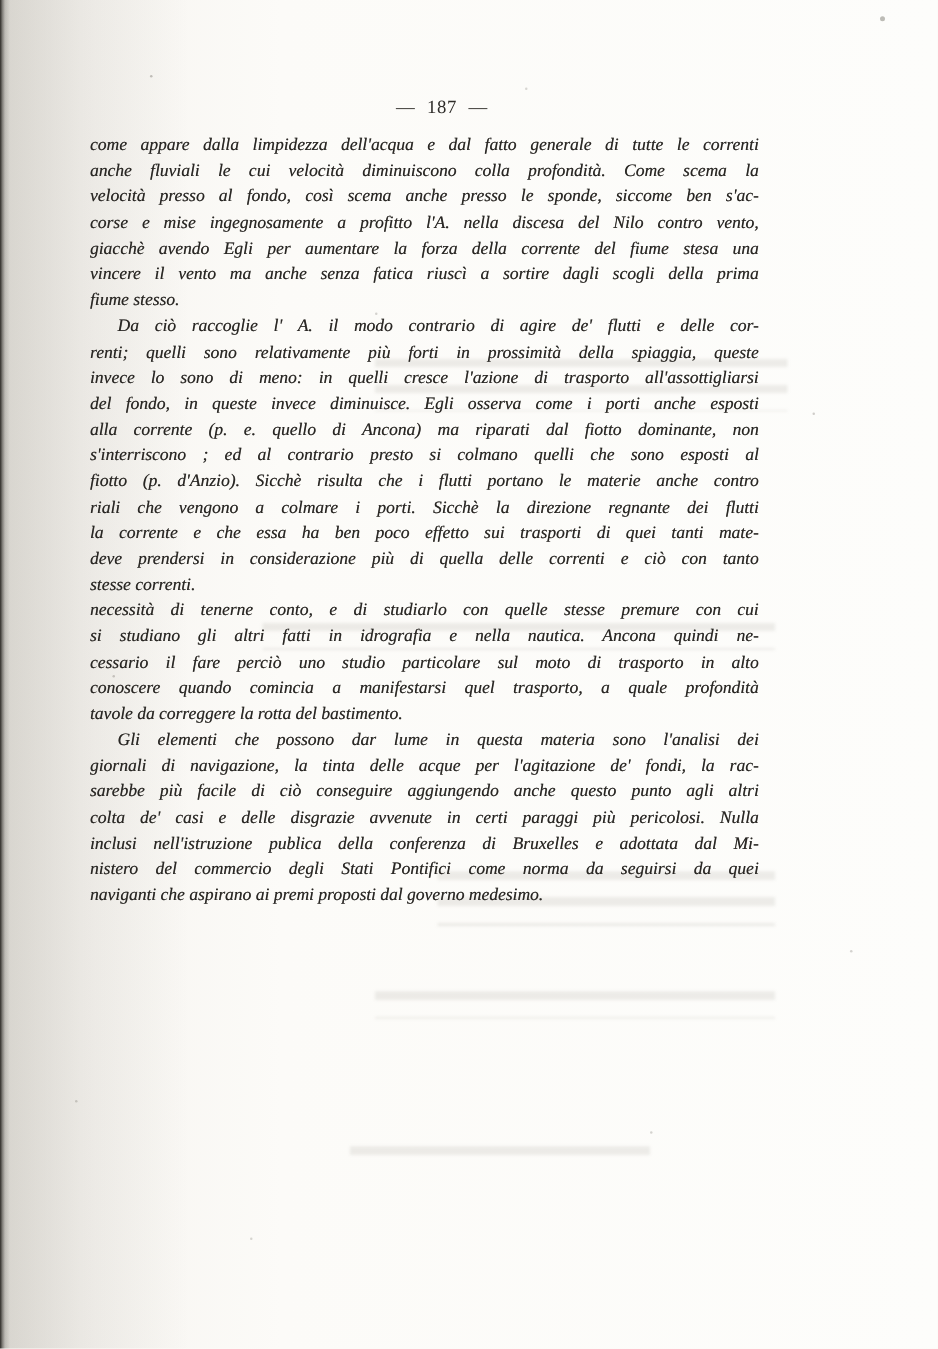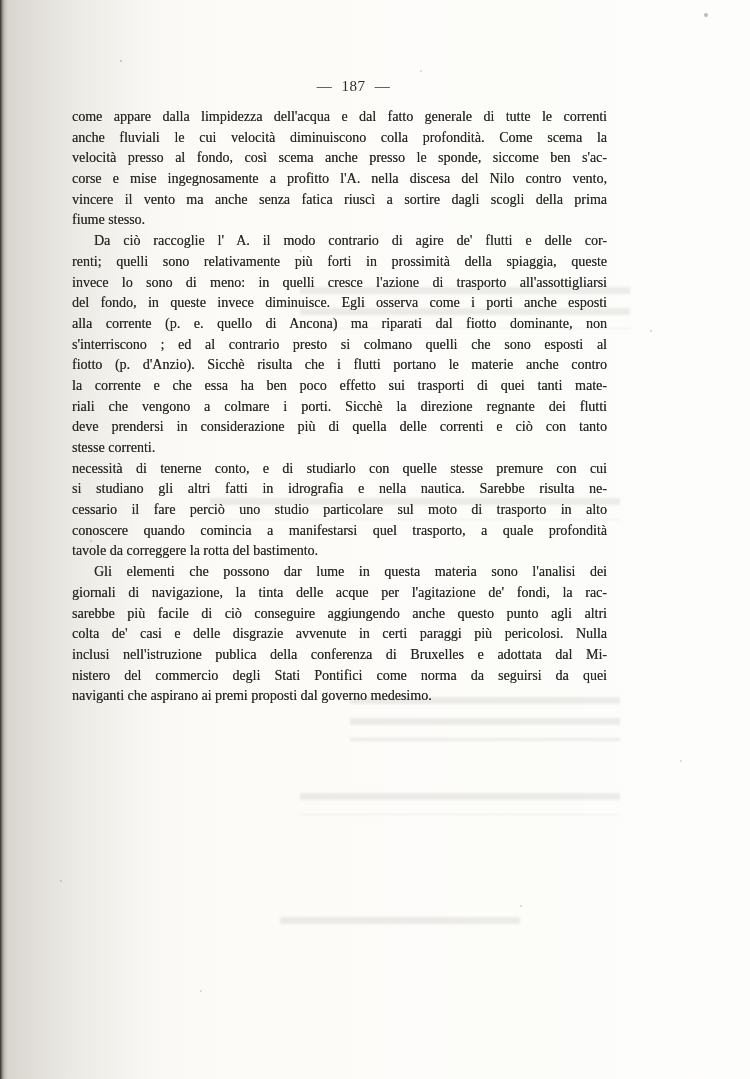--- a/index.html
+++ b/index.html
@@ -49,20 +49,21 @@
   }
   .body-text {
     position: absolute;
     left: 72px;
     top: 107px;
     width: 535px;
     font-size: 14px;
     line-height: 20.7px;
     color: #292724;
     text-shadow: 0.2px 0 0 rgba(41,39,36,0.65);
+    font-style: italic;
   }
   .line {
     height: 20.7px;
     overflow: hidden;
     text-align: justify;
     text-align-last: justify;
     white-space: normal;
   }
   .line.last { text-align-last: left; }
   .line.indent { text-indent: 22px; }
@@ -110,41 +111,42 @@
 
   <div class="page-number">— 187 —</div>
 
   <div class="body-text">
 
     <div>
       <div class="line">come appare dalla limpidezza dell'acqua e dal fatto generale di tutte le correnti</div>
       <div class="line">anche fluviali le cui velocità diminuiscono colla profondità. Come scema la</div>
       <div class="line">velocità presso al fondo, così scema anche presso le sponde, siccome ben s'ac-</div>
       <div class="line">corse e mise ingegnosamente a profitto l'A. nella discesa del Nilo contro vento,</div>
+      <div class="line">giacchè avendo Egli per aumentare la forza della corrente del fiume stesa una</div>
       <div class="line">vincere il vento ma anche senza fatica riuscì a sortire dagli scogli della prima</div>
       <div class="line last">fiume stesso.</div>
     </div>
 
     <div>
       <div class="line indent">Da ciò raccoglie l' A. il modo contrario di agire de' flutti e delle cor-</div>
       <div class="line">renti; quelli sono relativamente più forti in prossimità della spiaggia, queste</div>
       <div class="line">invece lo sono di meno: in quelli cresce l'azione di trasporto all'assottigliarsi</div>
       <div class="line">del fondo, in queste invece diminuisce. Egli osserva come i porti anche esposti</div>
       <div class="line">alla corrente (p. e. quello di Ancona) ma riparati dal fiotto dominante, non</div>
       <div class="line">s'interriscono ; ed al contrario presto si colmano quelli che sono esposti al</div>
       <div class="line">fiotto (p. d'Anzio). Sicchè risulta che i flutti portano le materie anche contro</div>
+      <div class="line">riali che vengono a colmare i porti. Sicchè la direzione regnante dei flutti</div>
       <div class="line">la corrente e che essa ha ben poco effetto sui trasporti di quei tanti mate-</div>
-      <div class="line">riali che vengono a colmare i porti. Sicchè la direzione regnante dei flutti</div>
       <div class="line">deve prendersi in considerazione più di quella delle correnti e ciò con tanto</div>
       <div class="line last">stesse correnti.</div>
     </div>
 
     <div>
       <div class="line">necessità di tenerne conto, e di studiarlo con quelle stesse premure con cui</div>
-      <div class="line">si studiano gli altri fatti in idrografia e nella nautica. Sarebbe risulta ne-</div>
+      <div class="line">si studiano gli altri fatti in idrografia e nella nautica. Ancona quindi ne-</div>
       <div class="line">cessario il fare perciò uno studio particolare sul moto di trasporto in alto</div>
       <div class="line">conoscere quando comincia a manifestarsi quel trasporto, a quale profondità</div>
       <div class="line last">tavole da correggere la rotta del bastimento.</div>
     </div>
 
     <div>
       <div class="line indent">Gli elementi che possono dar lume in questa materia sono l'analisi dei</div>
       <div class="line">giornali di navigazione, la tinta delle acque per l'agitazione de' fondi, la rac-</div>
       <div class="line">sarebbe più facile di ciò conseguire aggiungendo anche questo punto agli altri</div>
       <div class="line">colta de' casi e delle disgrazie avvenute in certi paraggi più pericolosi. Nulla</div>

